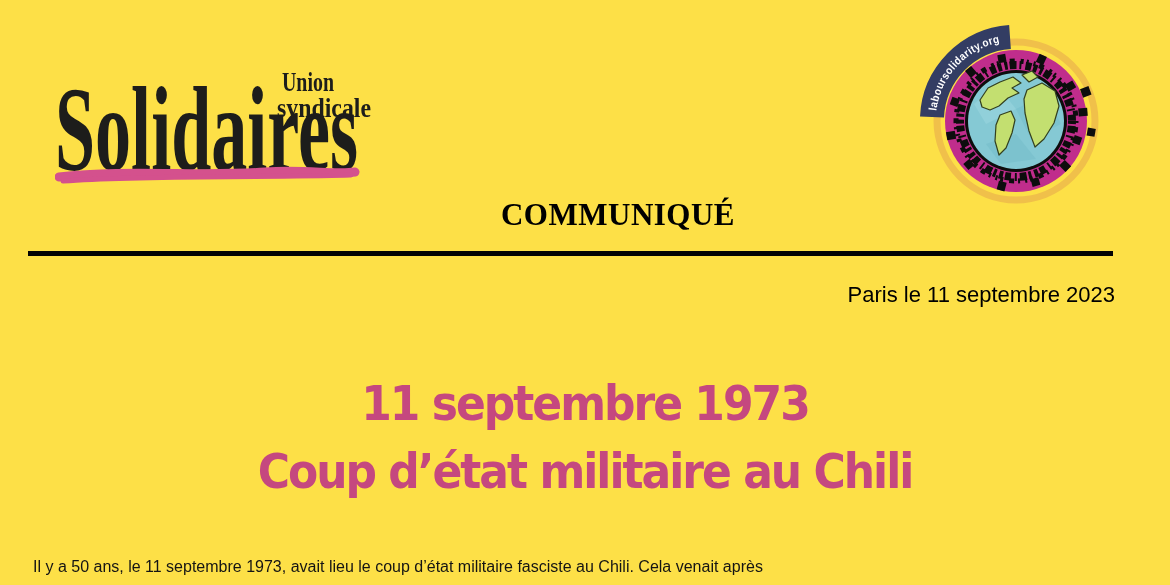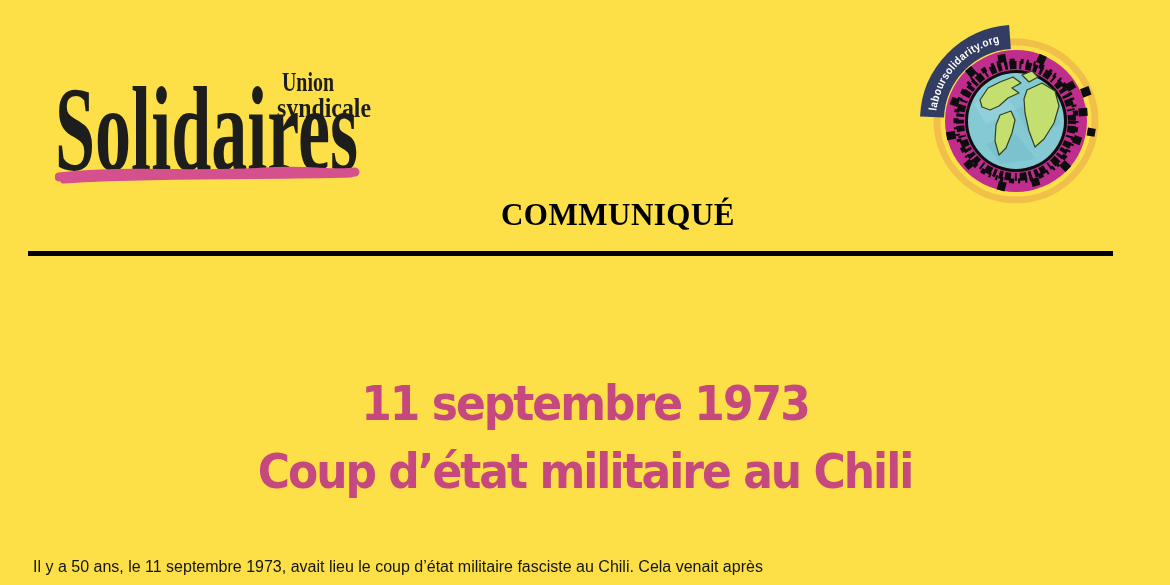--- a/index.html
+++ b/index.html
@@ -129,20 +129,21 @@
     <path id="lsArc" d="M20 101 A80 80 0 0 1 92 27" fill="none"></path>
     <text class="arc-label" font-size="11" fill="#ffffff" letter-spacing="0.4">
       <textPath href="#lsArc" startOffset="4" textLength="100" lengthAdjust="spacingAndGlyphs">laboursolidarity.org</textPath>
     </text>
   </svg>
 
   <div class="doc-type">COMMUNIQUÉ</div>
 
   <div class="rule"></div>
 
+  <div class="dateline">Paris le 11 septembre 2023</div>
 
   <div class="main-title">
     <div>11 septembre 1973</div>
     <div>Coup d’état militaire au Chili</div>
   </div>
 
   <div class="body-par">Il y a 50 ans, le 11 septembre 1973, avait lieu le coup d’état militaire fasciste au Chili. Cela venait après</div>
 
 </div>
 

